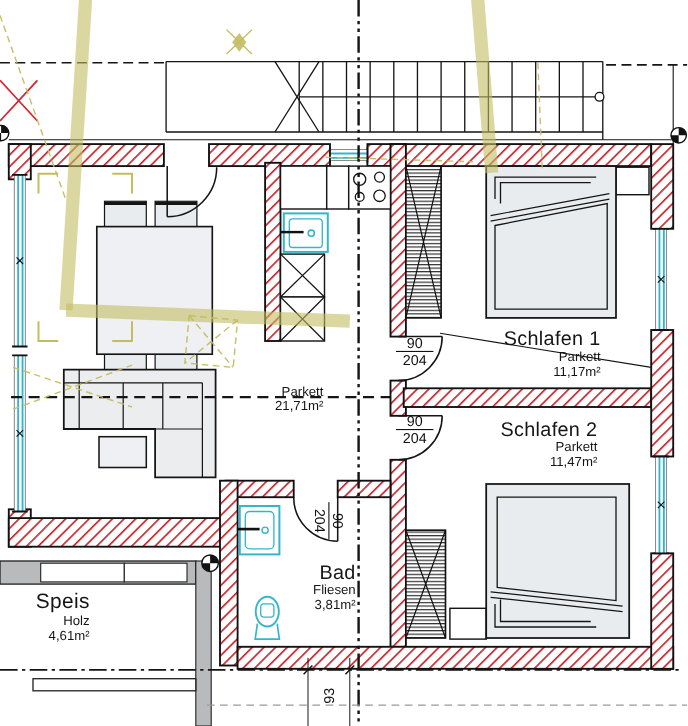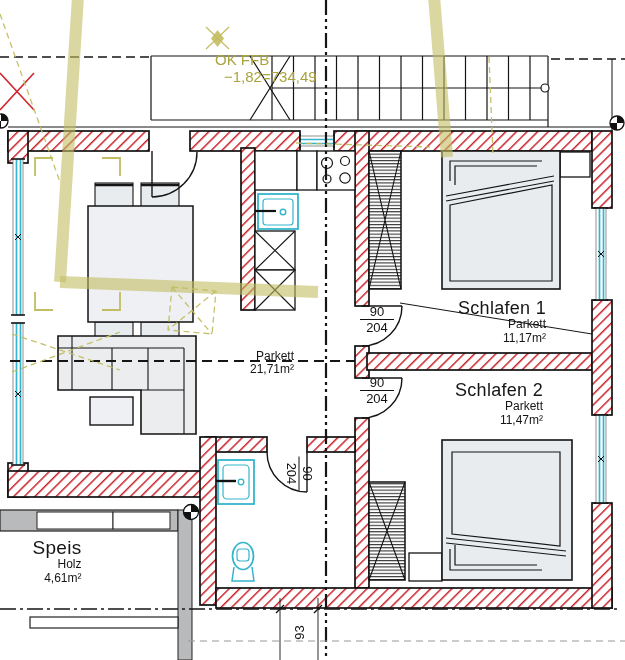--- a/index.html
+++ b/index.html
@@ -270,31 +270,32 @@
   <div class="rsub">Parkett</div>
   <div class="rsub">11,17m²</div>
 </div>
 
 <div class="lbl" style="left:499px;top:380px">
   <div class="rname">Schlafen 2</div>
   <div class="rsub">Parkett</div>
   <div class="rsub">11,47m²</div>
 </div>
 
+<div class="lbl" style="left:304px;top:510px">
+  <div class="rname">Bad</div>
+  <div class="rsub">Fliesen</div>
+  <div class="rsub">3,81m²</div>
+</div>
 
 <div class="lbl" style="left:57px;top:537px">
   <div class="rname big">Speis</div>
   <div class="rsub">Holz</div>
   <div class="rsub">4,61m²</div>
 </div>
 
-<div class="lvl olive" style="left:215px;top:51px">
-  <div>OK FFB</div>
-  <div class="l2">−1,82=734,49</div>
-</div>
 
 
 <div class="doordim" style="left:360px;top:304px">
   <div>90</div>
   <div class="dh">204</div>
 </div>
 
 <div class="doordim" style="left:360px;top:375px">
   <div>90</div>
   <div class="dh">204</div>

